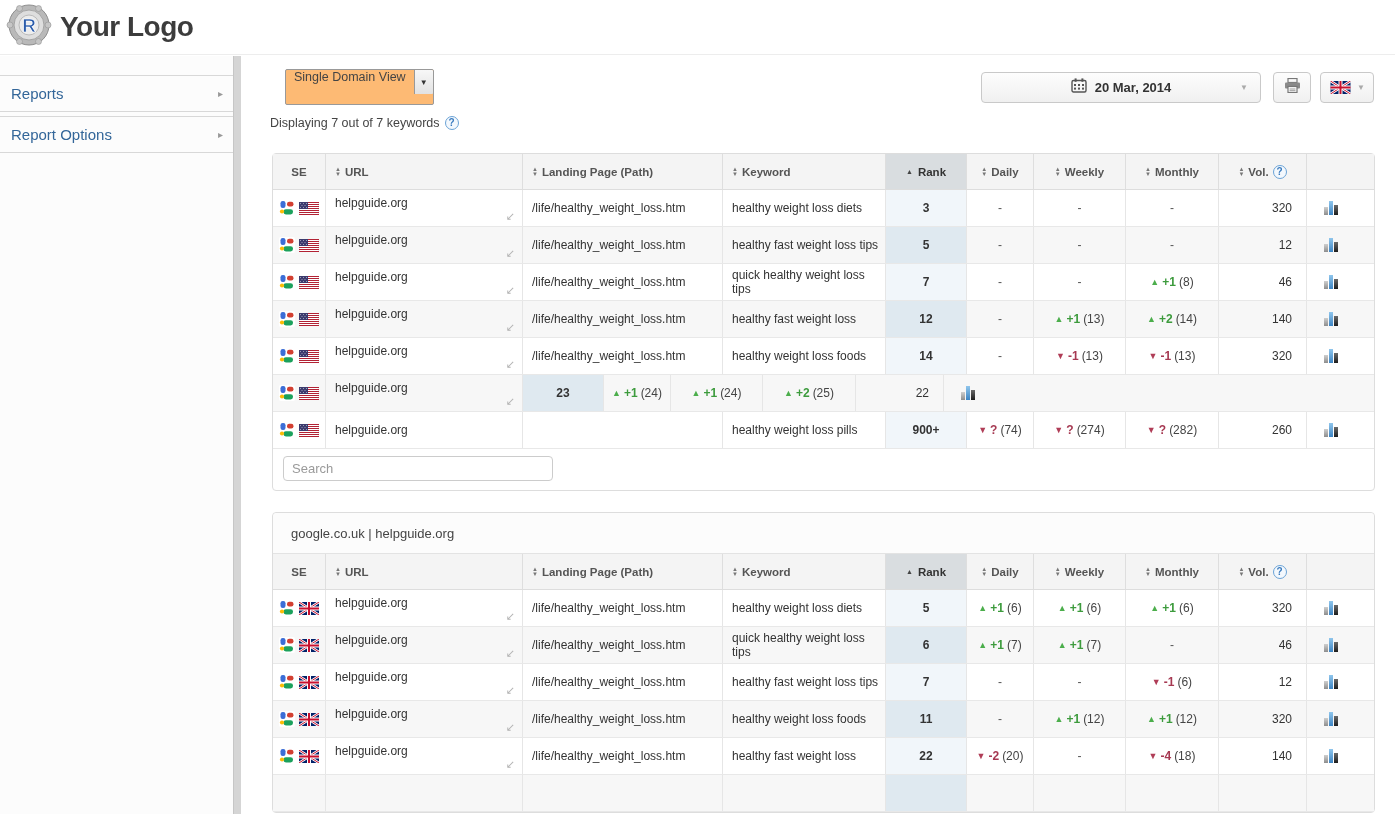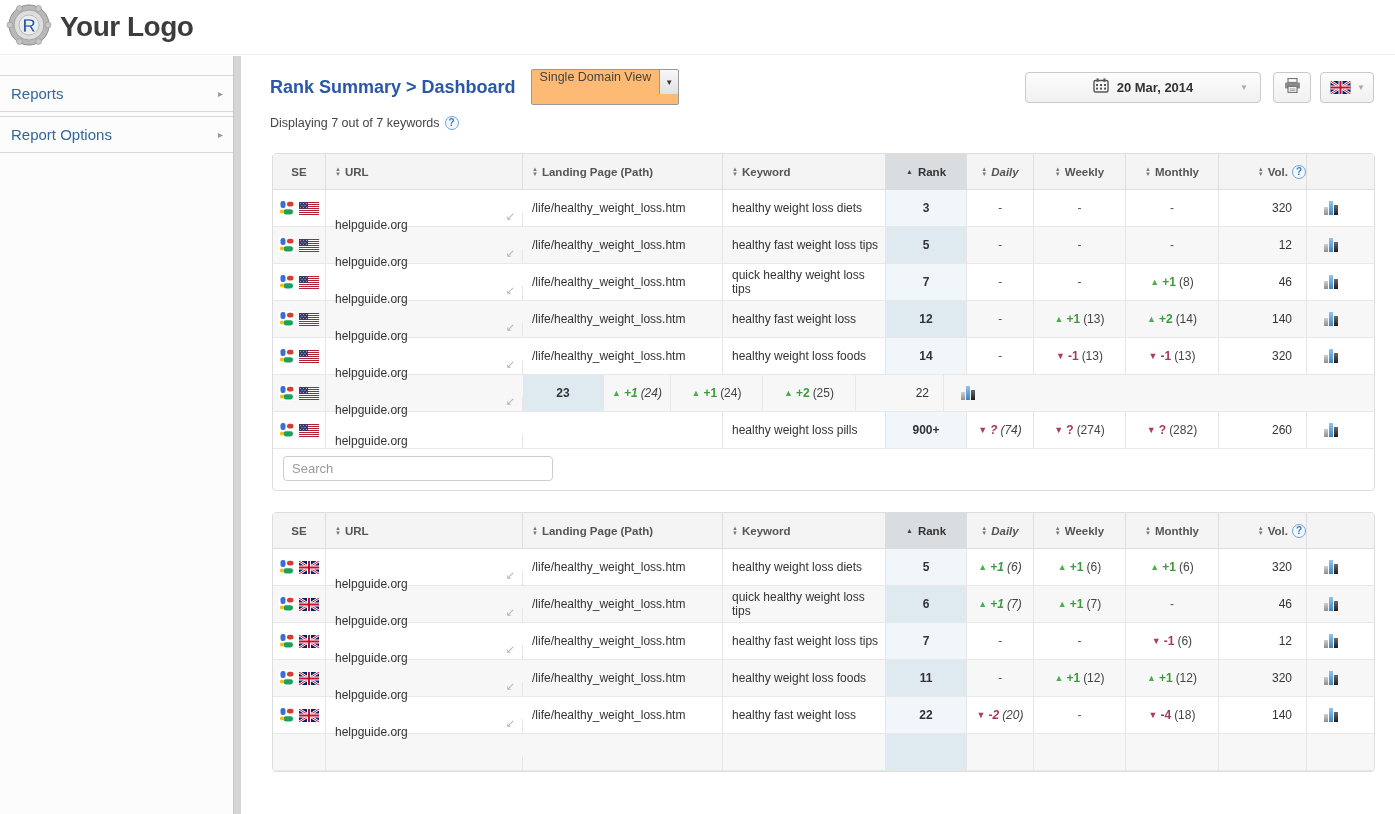--- a/index.html
+++ b/index.html
@@ -26,21 +26,21 @@
   .toolbar { display:flex; align-items:center; padding:13px 21px 0 29px; }
   .breadcrumb { font-size:18px; font-weight:bold; color:#2a57a8; white-space:nowrap; }
   .spacer { flex:1; }
 
   .select { margin-left:15px; height:36px; display:inline-flex; align-items:flex-start; border:1px solid #999; border-radius:2px; background:#fdba74; cursor:pointer; }
   .select-text { font-size:12.5px; color:#444; padding:0 8px; white-space:nowrap; }
   .select-btn { width:19px; height:24px; margin:0; border-left:1px solid #999; background:linear-gradient(#f7f7f7,#e2e2e2); display:flex; align-items:center; justify-content:center; border-radius:0 1px 1px 0; }
   .select-caret { font-size:8px; color:#333; }
 
   .btn { height:31px; border:1px solid #c9c9c9; border-radius:4px; background:linear-gradient(#fdfdfd,#f0f0f0); display:inline-flex; align-items:center; justify-content:center; cursor:pointer; }
-  .date-btn { width:236px; position:relative; }
+  .date-btn { width:280px; position:relative; }
   .date-text { font-size:13px; font-weight:bold; color:#333; margin-left:8px; }
   .btn .caret { position:absolute; right:12px; font-size:8px; color:#aaa; }
   .print-btn { width:38px; margin-left:12px; }
   .flag-btn { width:54px; margin-left:9px; position:relative; }
   .flag-btn .caret { right:8px; }
   .flag-btn .flagbox { margin-right:14px; }
 
   .displaying { margin:11px 0 0 29px; font-size:12.5px; color:#444; display:flex; align-items:flex-start; gap:5px; }
 
   .help { display:inline-block; width:14px; height:14px; border:1px solid #6ba3d6; border-radius:50%; background:#f3f8fd; color:#3a7bbf; font-size:10px; font-weight:bold; text-align:center; line-height:12px; }
@@ -55,31 +55,31 @@
   .hcell:last-child { border-right:none; }
   .hcell.sorted { background:#d9dde0; color:#333; }
   .hlabel { white-space:nowrap; }
   .sortud { display:inline-flex; flex-direction:column; font-size:6px; line-height:5px; color:#777; margin-right:4px; }
   .sortasc { font-size:7px; color:#444; margin-right:5px; }
   .c-se     { width:53px;  justify-content:center; }
   .c-url    { width:197px; padding-left:9px; }
   .c-lp     { width:200px; padding-left:9px; }
   .c-kw     { width:163px; padding-left:9px; }
   .c-rank   { width:81px;  justify-content:center; }
-  .c-daily  { width:67px;  justify-content:center;font-style:italic; }
+  .c-daily  { width:67px;  justify-content:center; }
   .c-weekly { width:92px;  justify-content:center; }
   .c-monthly{ width:93px;  justify-content:center; }
-  .c-vol    { width:88px;  justify-content:flex-end; }
+  .c-vol    { width:88px;  justify-content:center; }
   .c-chart  { width:47px;  justify-content:center; }
 
   .trow { display:flex; height:37px; border-bottom:1px solid #e8e8e8; background:#fff; }
   .tbody .trow:nth-child(even) { background:#f7f7f7; }
   .cell { display:flex; align-items:center; border-right:1px solid #e6e6e6; font-size:12px; color:#333; position:relative; }
   .cell:last-child { border-right:none; }
-  .cell.c-url { align-items:flex-start; padding-top:6px;margin-top:22px; }
+  .cell.c-url { align-items:flex-start; padding-top:6px; }
   .cell.c-url.center { align-items:center; padding-top:0; }
   .cell.c-rank { justify-content:center; font-weight:bold; background:#f1f6fa; }
   .tbody .trow:nth-child(even) .c-rank { background:#dfe9f0; }
   .cell.c-vol { justify-content:flex-end; padding-right:14px; }
   .cell.c-daily, .cell.c-weekly, .cell.c-monthly { justify-content:center; gap:3px; }
   .cell.c-se { justify-content:center; gap:4px; }
   .ext { position:absolute; right:7px; bottom:3px; font-size:11px; color:#b3b3b3; cursor:pointer; }
   .dash { color:#555; }
   .tri { font-size:9px; line-height:9px; }
   .tri.up { color:#4cae4c; }
@@ -136,21 +136,20 @@
     <div class="side-item">
       <span class="side-label">Report Options</span>
       <span class="side-caret">▸</span>
     </div>
   </aside>
   <div class="sidebar-divider"></div>
 
   <main class="main">
 
     <div class="toolbar">
-      <span class="breadcrumb">Rank Summary &gt; Dashboard</span>
 
       <div class="select">
         <span class="select-text">Single Domain View</span>
         <span class="select-btn">
             <span class="select-caret">▼</span>
           </span>
       </div>
 
       <span class="spacer"></span>
 
@@ -775,20 +774,21 @@
               </span>
     </div>
   </div>
         </div>
       <div class="search-row">
         <input class="search-input" type="text" placeholder="Search" style="">
       </div>
     </section>
 
     <section class="panel">
+      <div class="panel-title">google.co.uk | helpguide.org</div>
       <div class="thead">
           <div class="hcell c-se">
             <span class="hlabel">SE</span>
           </div>
           <div class="hcell c-url">
             <span class="sortud">
               <span>▲</span>
               <span>▼</span>
             </span>
             <span class="hlabel">URL</span>

